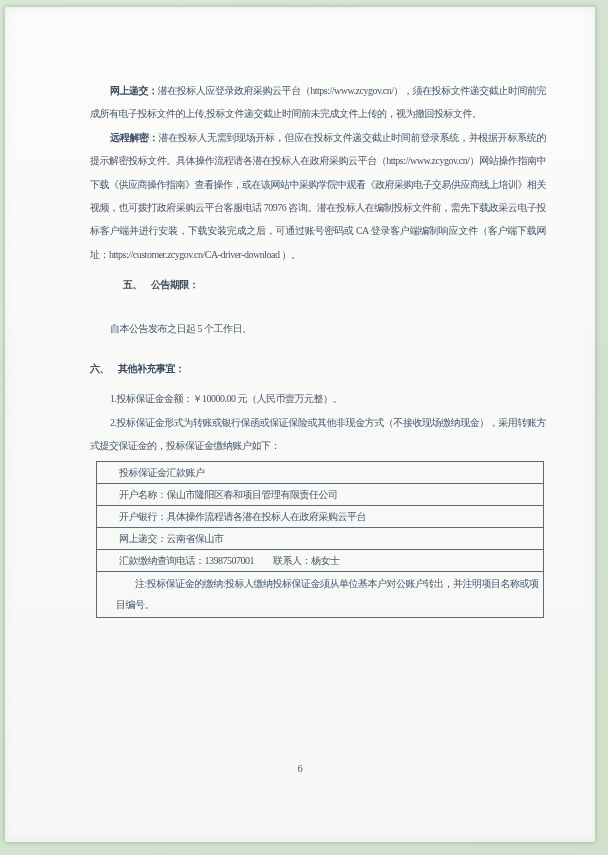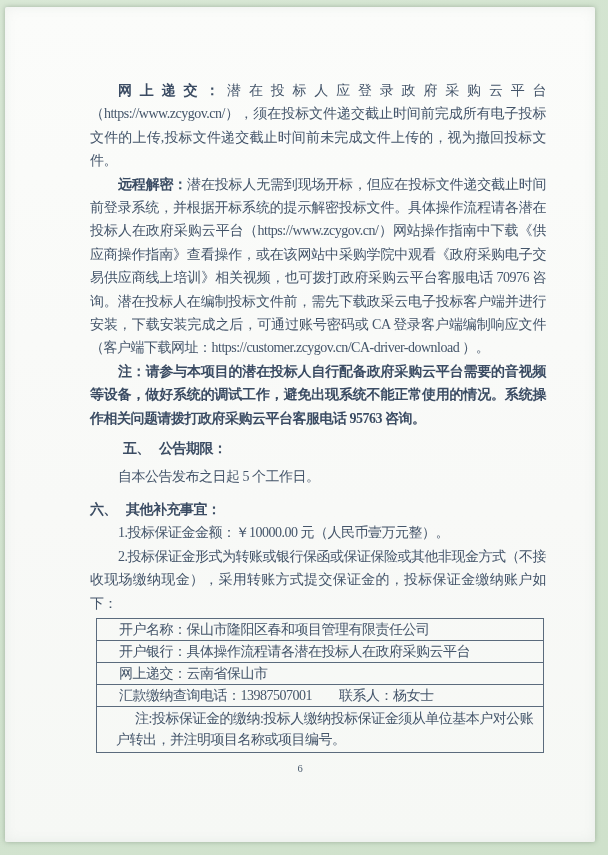--- a/index.html
+++ b/index.html
@@ -10,31 +10,31 @@
   }
   .page{
     position:absolute;left:5px;top:7px;right:13px;bottom:13px;
     background:linear-gradient(180deg,#fbfcfa 0%,#f8f9f7 60%,#f6f8f5 100%);
     border-radius:2px;
     box-shadow:0 0 5px rgba(105,125,105,.5), inset 0 0 12px rgba(140,160,150,.12);
   }
   .content{
     position:absolute;left:85px;top:72px;right:49px;
     color:#44556a;
-    font-size:14px;line-height:23.4px;letter-spacing:-0.5px;
+    font-size:10px;line-height:23.4px;letter-spacing:-0.5px;
     text-align:justify;
   }
   p{margin:0;text-indent:2em;}
   .b{font-weight:bold;color:#3b4c63;}
   .heading{font-weight:bold;color:#3b4c63;text-indent:0;}
   .hnum{margin-right:9px;}
   .sec5-h{margin-top:7px;margin-left:33px;}
-  .sec5-b{margin-top:4px;}
-  .sec6-h{margin-top:10px;}
-  .item1{margin-top:0;}
+  .sec5-b{margin-top:20px;}
+  .sec6-h{margin-top:17px;}
+  .item1{margin-top:7px;}
   .btable{
     margin:3px 2px 0 6px;
     border:1px solid #5b6b7d;
     text-align:left;
   }
   .trow{
     border-bottom:1px solid #5b6b7d;
     height:21px;line-height:21px;
     padding-left:22px;
     white-space:nowrap;overflow:hidden;
@@ -53,33 +53,33 @@
 <body>
 
 <div class="page">
   <div class="content">
 
     <p><span class="b">网上递交：</span><span>潜在投标人应登录政府采购云平台（https://www.zcygov.cn/），须在投标文件递交截止时间前完成所有电子投标文件的上传,投标文件递交截止时间前未完成文件上传的，视为撤回投标文件。</span></p>
 
 
     <p><span class="b">远程解密：</span><span>潜在投标人无需到现场开标，但应在投标文件递交截止时间前登录系统，并根据开标系统的提示解密投标文件。具体操作流程请各潜在投标人在政府采购云平台（https://www.zcygov.cn/）网站操作指南中下载《供应商操作指南》查看操作，或在该网站中采购学院中观看《政府采购电子交易供应商线上培训》相关视频，也可拨打政府采购云平台客服电话 70976 咨询。潜在投标人在编制投标文件前，需先下载政采云电子投标客户端并进行安装，下载安装完成之后，可通过账号密码或 CA 登录客户端编制响应文件（客户端下载网址：https://customer.zcygov.cn/CA-driver-download ）。</span></p>
 
-    <p class="b">注：请参与本项目的潜在投标人自行配备政府采购云平台需要的音视频等设备，做好系统的调试工作，避免出现系统不能正常使用的情况。系统操作相关问题请拨打政府采购云平台客服电话 95763 咨询。</p>
 
     <p class="heading sec5-h"><span class="hnum">五、</span><span>公告期限：</span></p>
 
     <p class="sec5-b">自本公告发布之日起 5 个工作日。</p>
 
     <p class="heading sec6-h"><span class="hnum">六、</span><span>其他补充事宜：</span></p>
 
     <p class="item1">1.投标保证金金额：￥10000.00 元（人民币壹万元整）。</p>
 
     <p>2.投标保证金形式为转账或银行保函或保证保险或其他非现金方式（不接收现场缴纳现金），采用转账方式提交保证金的，投标保证金缴纳账户如下：</p>
 
     <div class="btable">
+      <div class="trow"><span>投标保证金汇款账户</span></div>
       <div class="trow"><span>开户名称：保山市隆阳区春和项目管理有限责任公司</span></div>
       <div class="trow"><span>开户银行：具体操作流程请各潜在投标人在政府采购云平台</span></div>
       <div class="trow"><span>网上递交：云南省保山市</span></div>
       <div class="trow"><span>汇款缴纳查询电话：13987507001　　联系人：杨女士</span></div>
       <div class="trow last"><span>注:投标保证金的缴纳:投标人缴纳投标保证金须从单位基本户对公账户转出，并注明项目名称或项目编号。</span></div>
     </div>
 
   </div>
 
   <div class="pageno">6</div>

